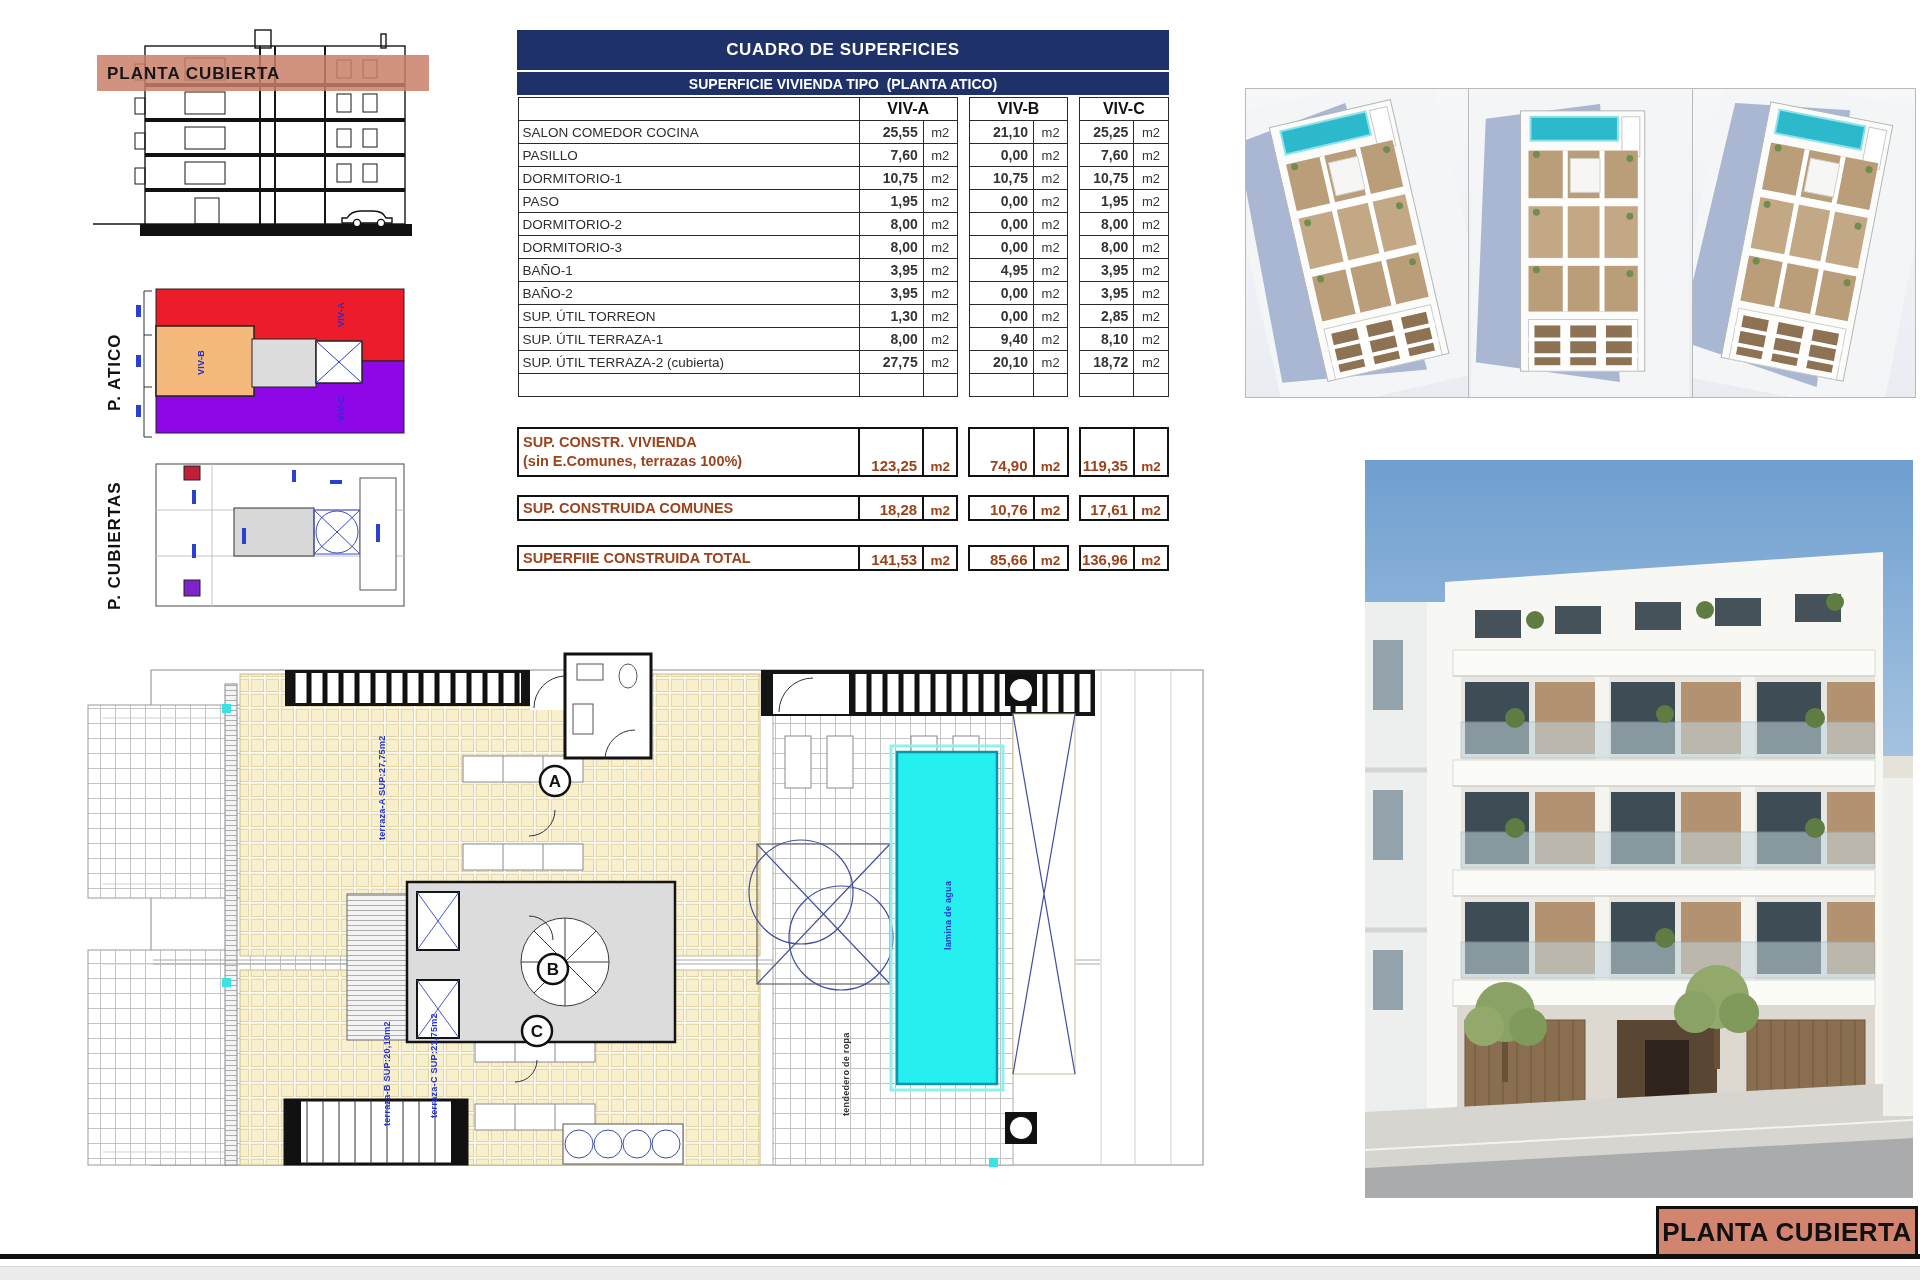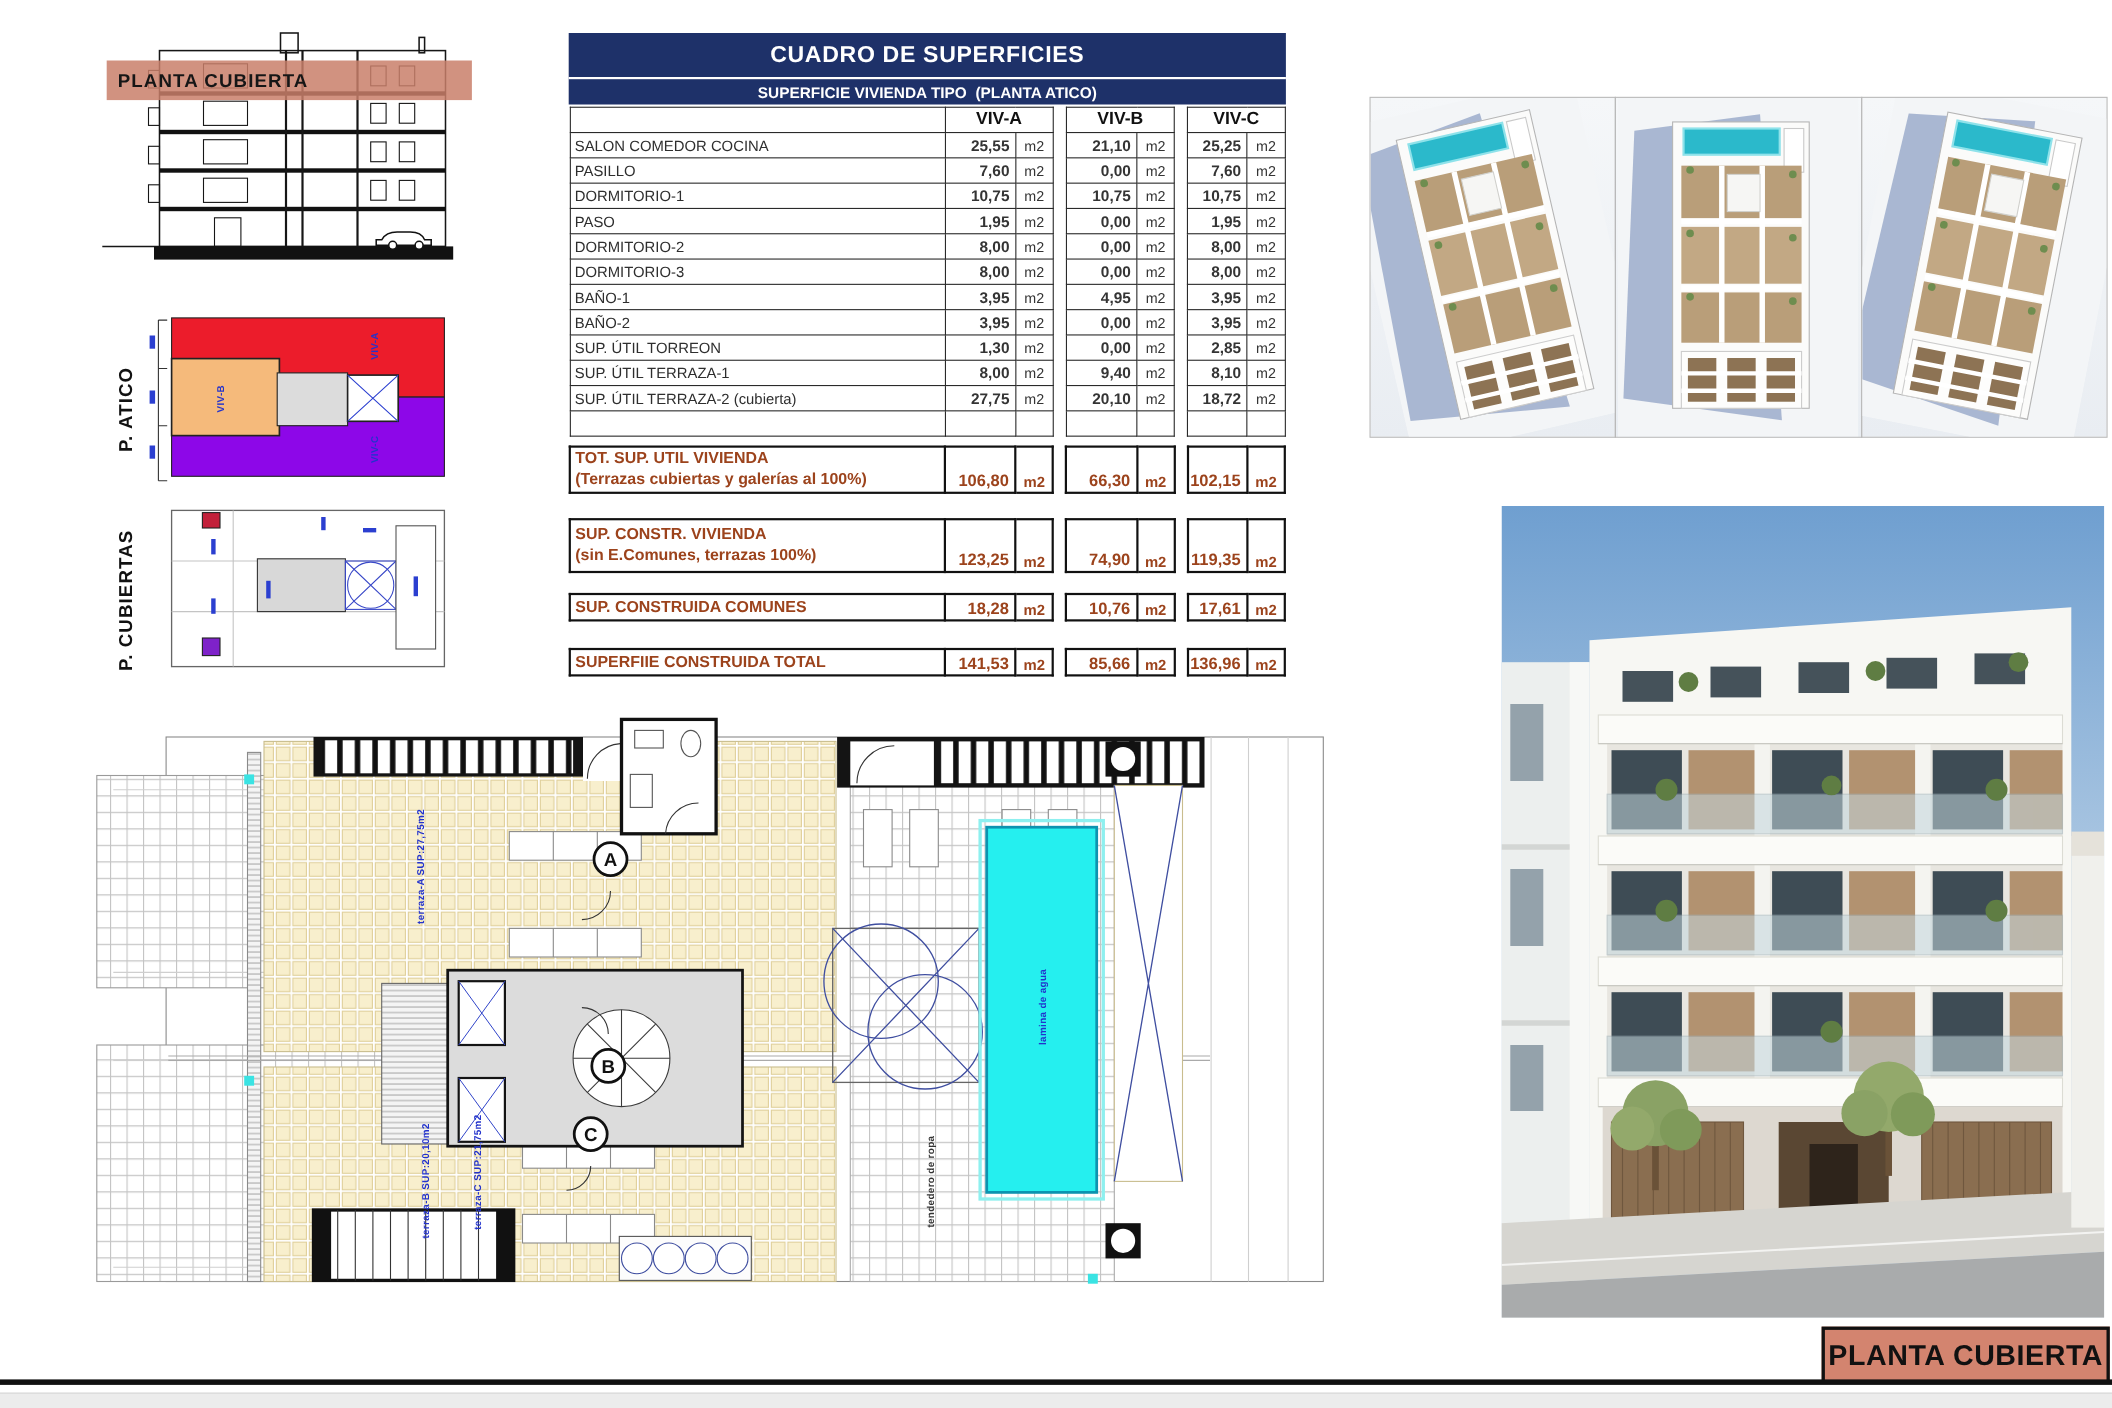--- a/index.html
+++ b/index.html
@@ -2,21 +2,21 @@
 <html><head>
 <meta charset="utf-8">
 <style>
   html,body{margin:0;padding:0;background:#fff;}
   .canvas{position:relative;width:1920px;height:1280px;background:#ffffff;overflow:hidden;
           font-family:"Liberation Sans",sans-serif;}
   .abs{position:absolute;}
 
   
   .tbl-wrap{left:517px;top:30px;width:652px;}
-  .tbl-title{height:40px;background:#1e3169;color:#fff;font-weight:bold;font-size:21px;
+  .tbl-title{height:40px;background:#1e3169;color:#fff;font-weight:bold;font-size:17px;
              display:flex;align-items:center;justify-content:center;letter-spacing:.6px;}
   .tbl-sub{height:23px;background:#1e3169;color:#fff;font-weight:bold;font-size:14px;
            display:flex;align-items:center;justify-content:center;border-top:2px solid #fff;}
   table.surf{border-collapse:collapse;table-layout:fixed;width:652px;margin-top:2px;}
   table.surf td{height:20px;overflow:hidden;white-space:nowrap;}
   td.lbl{border:1px solid #2a2a2a;font-size:13.5px;color:#2e2e2e;padding:0 0 0 4px;}
   td.num{border:1px solid #2a2a2a;font-size:14px;font-weight:600;color:#343434;text-align:right;padding-right:5px;}
   td.unit{border:1px solid #2a2a2a;font-size:13px;color:#343434;text-align:center;}
   td.gap{border:none;}
   td.colhead{border:1px solid #2a2a2a;font-size:16px;font-weight:bold;color:#111;text-align:center;height:23px;}
@@ -338,34 +338,20 @@
             <td class="gap"></td>
             <td class="num"></td>
             <td class="unit"></td>
             <td class="gap"></td>
             <td class="num"></td>
             <td class="unit"></td>
           </tr>
           <tr class="seprow">
             <td class="gap" colspan="9" style="height: 6px;"></td>
           </tr>
-          <tr style="height: 42px;">
-            <td class="totlbl">
-              <div>TOT. SUP. UTIL VIVIENDA</div>
-              <div>(Terrazas cubiertas y galerías al 100%)</div>
-            </td>
-            <td class="totnum">106,80</td>
-            <td class="totunit">m2</td>
-            <td class="gap"></td>
-            <td class="totnum">66,30</td>
-            <td class="totunit">m2</td>
-            <td class="gap"></td>
-            <td class="totnum">102,15</td>
-            <td class="totunit">m2</td>
-          </tr>
           <tr class="seprow">
             <td class="gap" colspan="9" style="height: 20px;"></td>
           </tr>
           <tr style="height: 48px; padding-left: 17px;">
             <td class="totlbl">
               <div>SUP. CONSTR. VIVIENDA</div>
               <div>(sin E.Comunes, terrazas 100%)</div>
             </td>
             <td class="totnum">123,25</td>
             <td class="totunit">m2</td>

